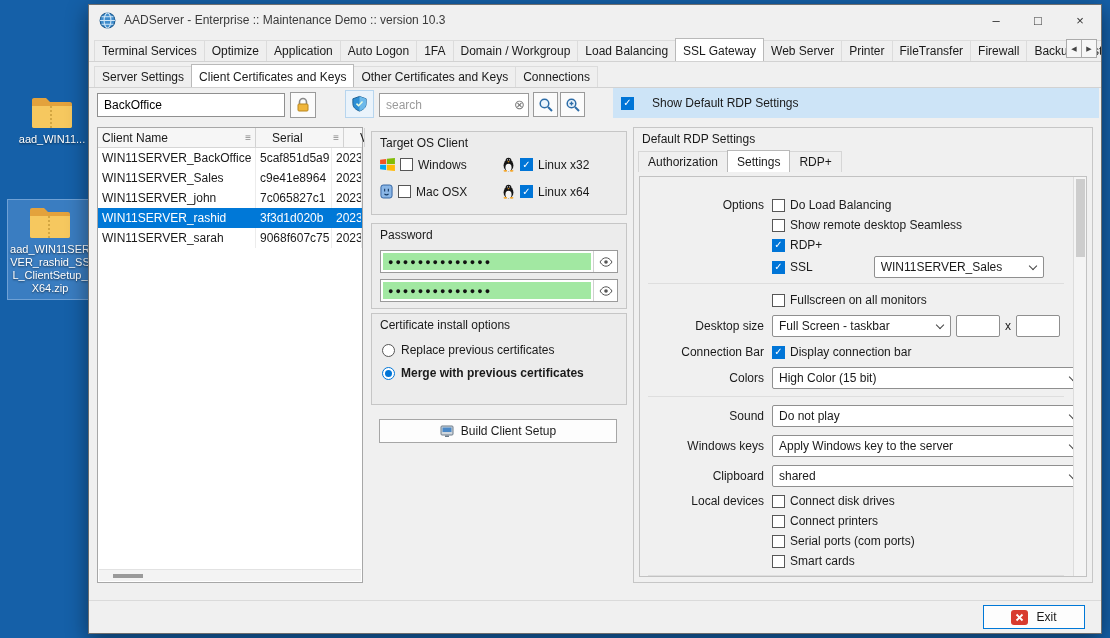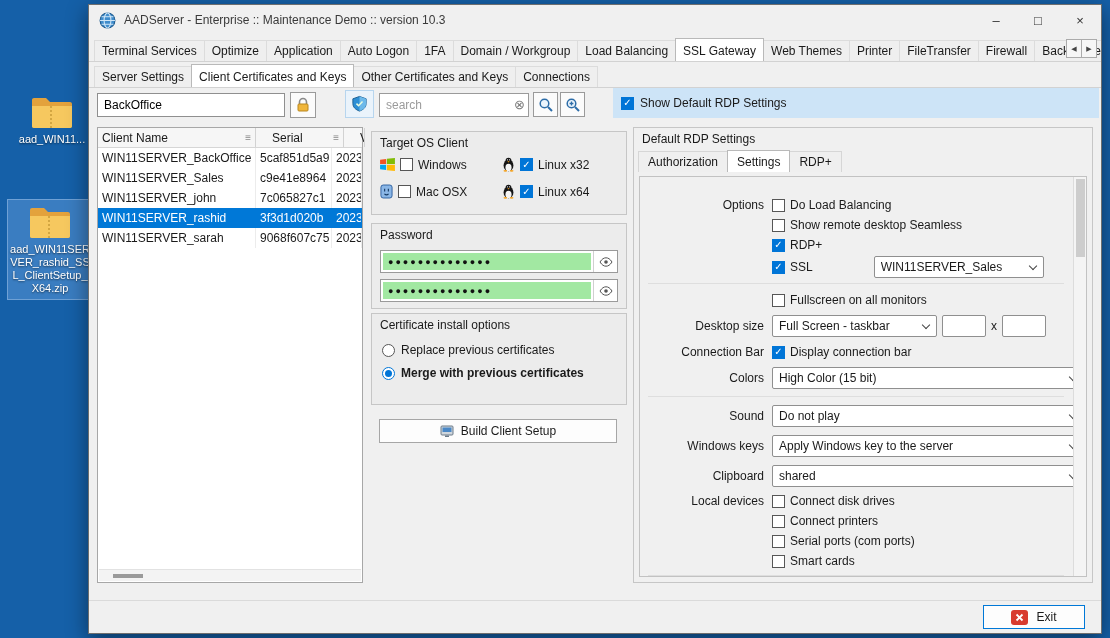--- a/index.html
+++ b/index.html
@@ -32,21 +32,21 @@
 .name-input{position:absolute;left:8px;top:88px;width:188px;height:24px;border:1px solid #8f8f8f;padding:4px 6px;font:inherit;background:#fff;}
 .tool-btn{position:absolute;border:1px solid #9a9a9a;background:#fbfbfb;display:flex;align-items:center;justify-content:center;}
 .lock-btn{left:201px;top:87px;width:26px;height:26px;}
 .cert-btn{left:256px;top:85px;width:29px;height:28px;border-color:#b7d5ee;background:#eaf3fb;}
 .search-wrap{position:absolute;left:290px;top:88px;width:150px;height:24px;}
 .search-input{width:100%;height:100%;border:1px solid #9a9a9a;padding:0 20px 0 6px;font:inherit;color:#333;background:#fff;}
 .search-input::placeholder{color:#9b9b9b;}
 .clear-ic{position:absolute;right:4px;top:4px;color:#777;font-size:13px;line-height:15px;}
 #mag1{left:444px;top:87px;width:25px;height:25px;}
 #mag2{left:471px;top:87px;width:25px;height:25px;}
-.banner{position:absolute;left:524px;top:83px;width:486px;height:30px;background:#cde4f7;display:flex;align-items:center;gap:6px;padding-left:8px;}
+.banner{position:absolute;left:524px;top:83px;width:486px;height:30px;background:#cde4f7;display:flex;align-items:center;gap:18px;padding-left:8px;}
 
 
 .cb{width:13px;height:13px;border:1px solid #565656;background:#fff;flex:none;display:flex;align-items:center;justify-content:center;}
 .cb.on{background:#0075d7;border-color:#0075d7;}
 .cb.on::after{content:"✓";color:#fff;font-size:10px;line-height:1;}
 .rb{width:13px;height:13px;border:1px solid #565656;border-radius:50%;background:#fff;flex:none;position:relative;}
 .rb.on{border-color:#0075d7;}
 .rb.on::after{content:"";position:absolute;left:2px;top:2px;right:2px;bottom:2px;background:#0075d7;border-radius:50%;}
 .combo{height:22px;border:1px solid #8f8f8f;border-radius:2px;background:#fff;display:flex;align-items:center;padding:0 6px;}
 .combo .cval{white-space:nowrap;overflow:hidden;text-overflow:ellipsis;flex:1;}
@@ -90,21 +90,21 @@
 .rtab.sel{background:#fff;border-color:#b9b9b9;padding-top:4px;position:relative;z-index:2;}
 .rdp-content{position:absolute;left:5px;right:5px;top:48px;bottom:5px;border:1px solid #c2c2c2;background:#f0f0f0;padding-top:18px;overflow:hidden;}
 .vscroll{position:absolute;right:0;top:0;bottom:0;width:13px;border-left:1px solid #dcdcdc;background:#f4f4f4;}
 .vthumb{position:absolute;left:2px;top:2px;width:9px;height:78px;background:#cdcdcd;}
 .frow{display:flex;align-items:center;min-height:20px;padding-right:22px;}
 .h24{min-height:24px;}.h28{min-height:28px;}.h30{min-height:30px;}
 .flbl{width:132px;flex:none;text-align:right;padding-right:8px;white-space:nowrap;}
 .fctl{flex:1;display:flex;align-items:center;gap:5px;min-width:0;white-space:nowrap;}
 .fsep{height:1px;background:#dedede;margin:4px 22px 4px 8px;}
 .perf{display:flex;align-items:center;gap:5px;justify-content:flex-end;}
-.w165{width:165px;flex:none;}
+.w165{width:179px;flex:none;}
 .w170{width:170px;flex:none;margin-left:56px;}
 .w288{width:312px;flex:none;}
 
 
 .statusbar{position:absolute;left:0;right:0;bottom:0;height:33px;border-top:1px solid #dadada;background:#f0f0f0;}
 .exit-btn{position:absolute;right:16px;top:4px;width:102px;height:24px;border:1px solid #0078d7;background:#fdfdfd;display:flex;align-items:center;justify-content:center;gap:8px;}
 </style>
 </head>
 <body>
 
@@ -148,21 +148,21 @@
 
   <div class="tabs tabs1">
     <span class="tab">Terminal Services</span>
     <span class="tab">Optimize</span>
     <span class="tab">Application</span>
     <span class="tab">Auto Logon</span>
     <span class="tab">1FA</span>
     <span class="tab">Domain / Workgroup</span>
     <span class="tab">Load Balancing</span>
     <span class="tab sel">SSL Gateway</span>
-    <span class="tab">Web Themes</span>
+    <span class="tab">Web Server</span>
     <span class="tab">Printer</span>
     <span class="tab">FileTransfer</span>
     <span class="tab">Firewall</span>
     <span class="tab">Backup/Restor</span>
   </div>
   <div class="tabscroll">
     <span class="tsbtn">◀</span>
     <span class="tsbtn">▶</span>
   </div>
 

